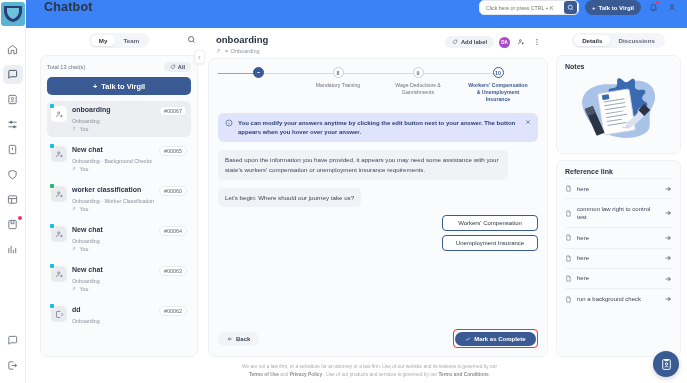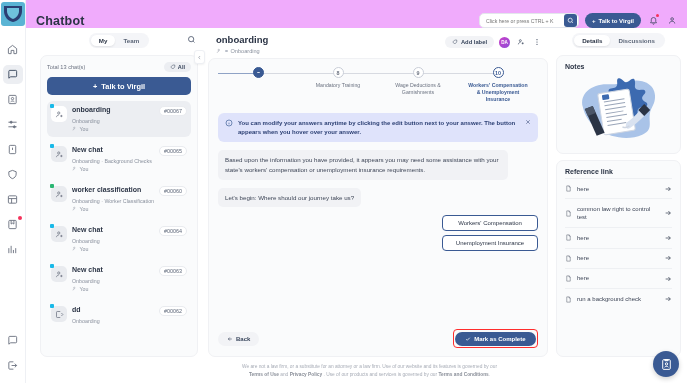--- a/index.html
+++ b/index.html
@@ -32,22 +32,22 @@
   .rail-btn.active { background: #eceef2; color: #39465c; }
   .rail-btn svg { width: 11px; height: 11px; display:block; }
   .rail-dot {
     position: absolute; top: 1px; right: 1px;
     width: 4px; height: 4px; border-radius: 50%; background: #f5325b;
   }
   .rail-spacer { flex: 1; }
   
   #topbar {
     position: absolute; left: 26px; top: 0; right: 0; height: 28px;
-    background: #f0abfc; display: flex; align-items: flex-end;
-    padding: 0 8px 0 10px; z-index: 4;
+    background: #3b82f6; display: flex; align-items: flex-start;
+    padding: 0 8px 0 18px; z-index: 4;
   }
   #app-title { font-size: 12.5px; font-weight: 700; color: #2b3445; letter-spacing:.2px;}
   #topbar-right { margin-left: auto; display: flex; align-items: center; gap: 6px; }
   .search-wrap {
     display: flex; align-items: center;
     background: #fff; border: 1px solid #e3e6ec; border-radius: 5px;
     height: 15px; padding: 0 1px 0 6px;
   }
   .search-wrap input {
     border: 0; outline: 0; font-size: 5.2px; width: 78px;

